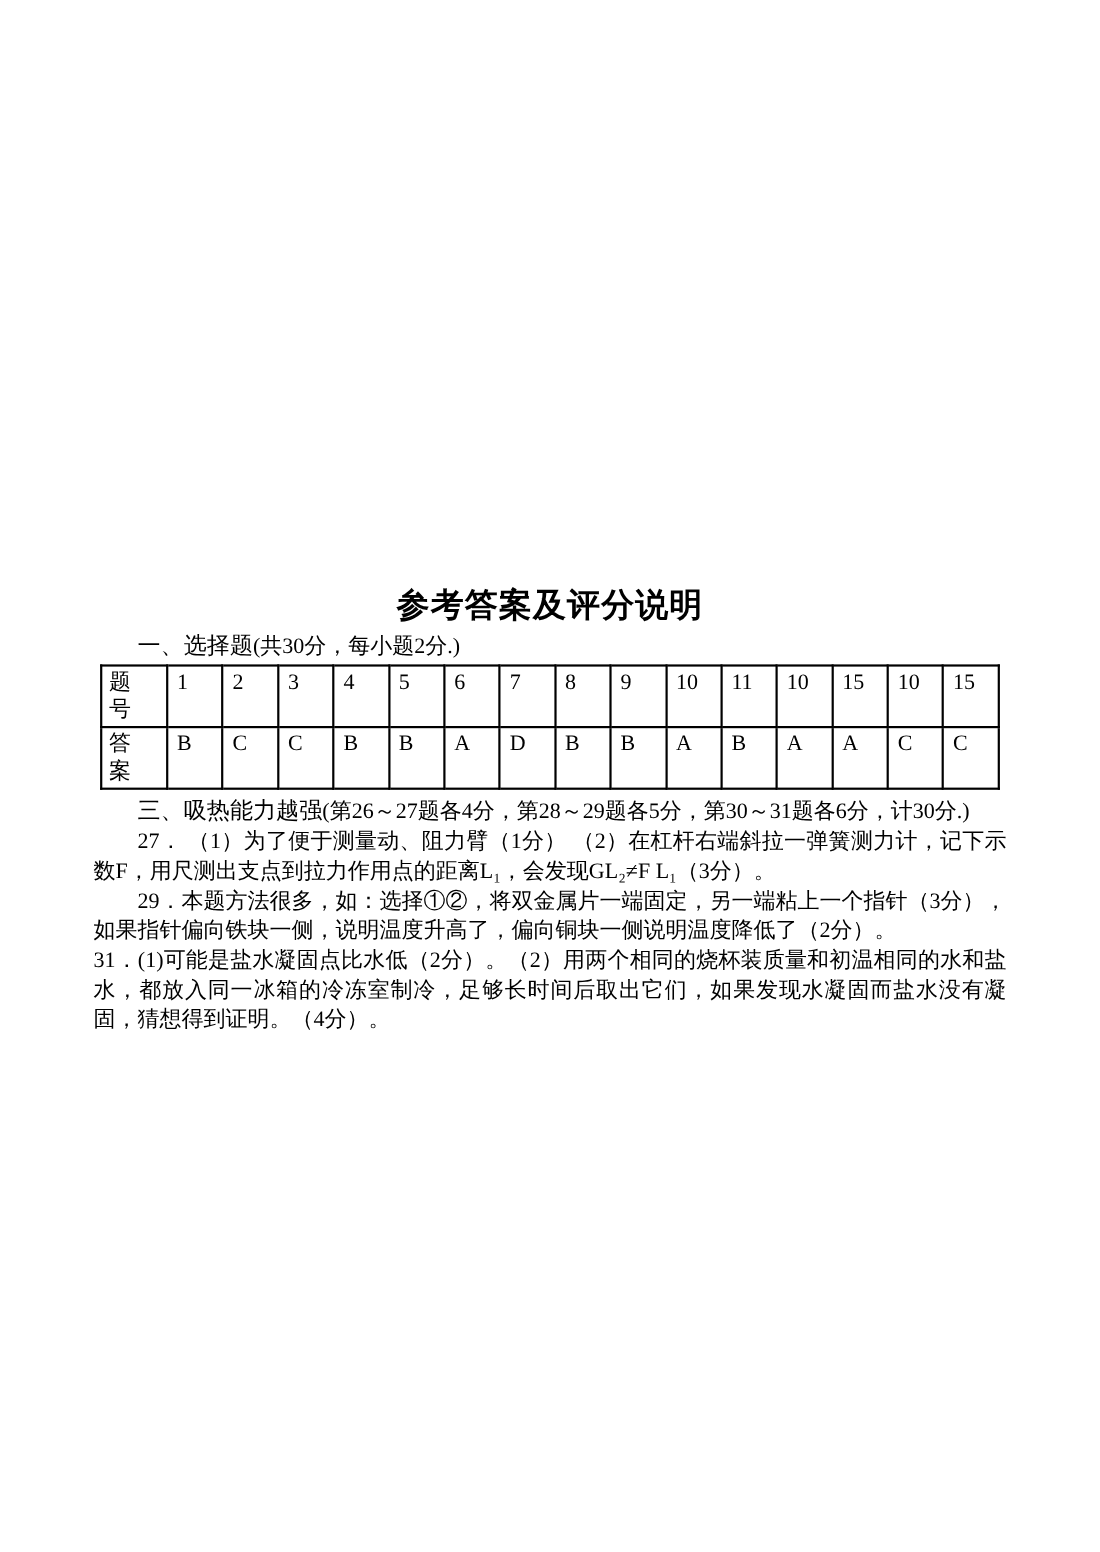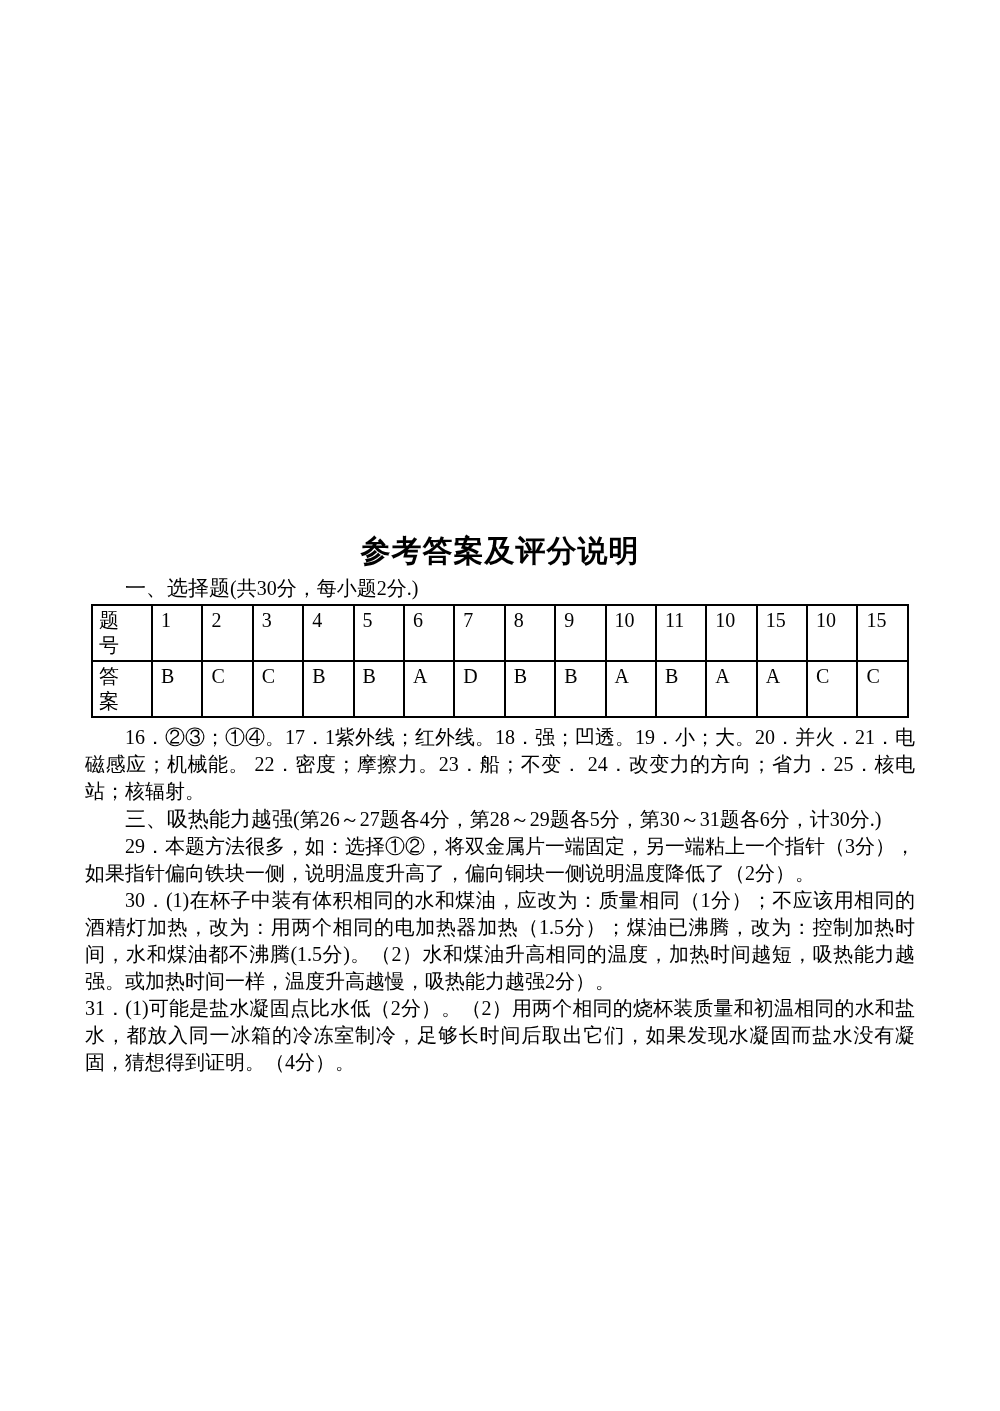--- a/index.html
+++ b/index.html
@@ -114,21 +114,20 @@
         <td>B</td>
         <td>A</td>
         <td>A</td>
         <td>C</td>
         <td>C</td>
       </tr>
     </tbody>
   </table>
 
 
-  <p class="para">16．②③；①④。17．1紫外线；红外线。18．强；凹透。19．小；大。20．并火．21．电磁感应；机械能。 22．密度；摩擦力。23．船；不变． 24．改变力的方向；省力．25．核电站；核辐射。</p>
 
   <p class="heading"><span class="hbold">三、吸热能力越强</span><span>(第26～27题各4分，第28～29题各5分，第30～31题各6分，计30分.)</span></p>
 
+  <p class="para">27． （1）为了便于测量动、阻力臂（1分） （2）在杠杆右端斜拉一弹簧测力计，记下示数F，用尺测出支点到拉力作用点的距离L₁，会发现GL₂≠F L₁（3分）。</p>
   <p class="para">29．本题方法很多，如：选择①②，将双金属片一端固定，另一端粘上一个指针（3分），如果指针偏向铁块一侧，说明温度升高了，偏向铜块一侧说明温度降低了（2分）。</p>
-  <p class="para">30．(1)在杯子中装有体积相同的水和煤油，应改为：质量相同（1分）；不应该用相同的酒精灯加热，改为：用两个相同的电加热器加热（1.5分）；煤油已沸腾，改为：控制加热时间，水和煤油都不沸腾(1.5分)。（2）水和煤油升高相同的温度，加热时间越短，吸热能力越强。或加热时间一样，温度升高越慢，吸热能力越强2分）。</p>
   <p class="para flush">31．(1)可能是盐水凝固点比水低（2分）。（2）用两个相同的烧杯装质量和初温相同的水和盐水，都放入同一冰箱的冷冻室制冷，足够长时间后取出它们，如果发现水凝固而盐水没有凝固，猜想得到证明。（4分）。</p>
 
 </div>
 
 </body></html>

